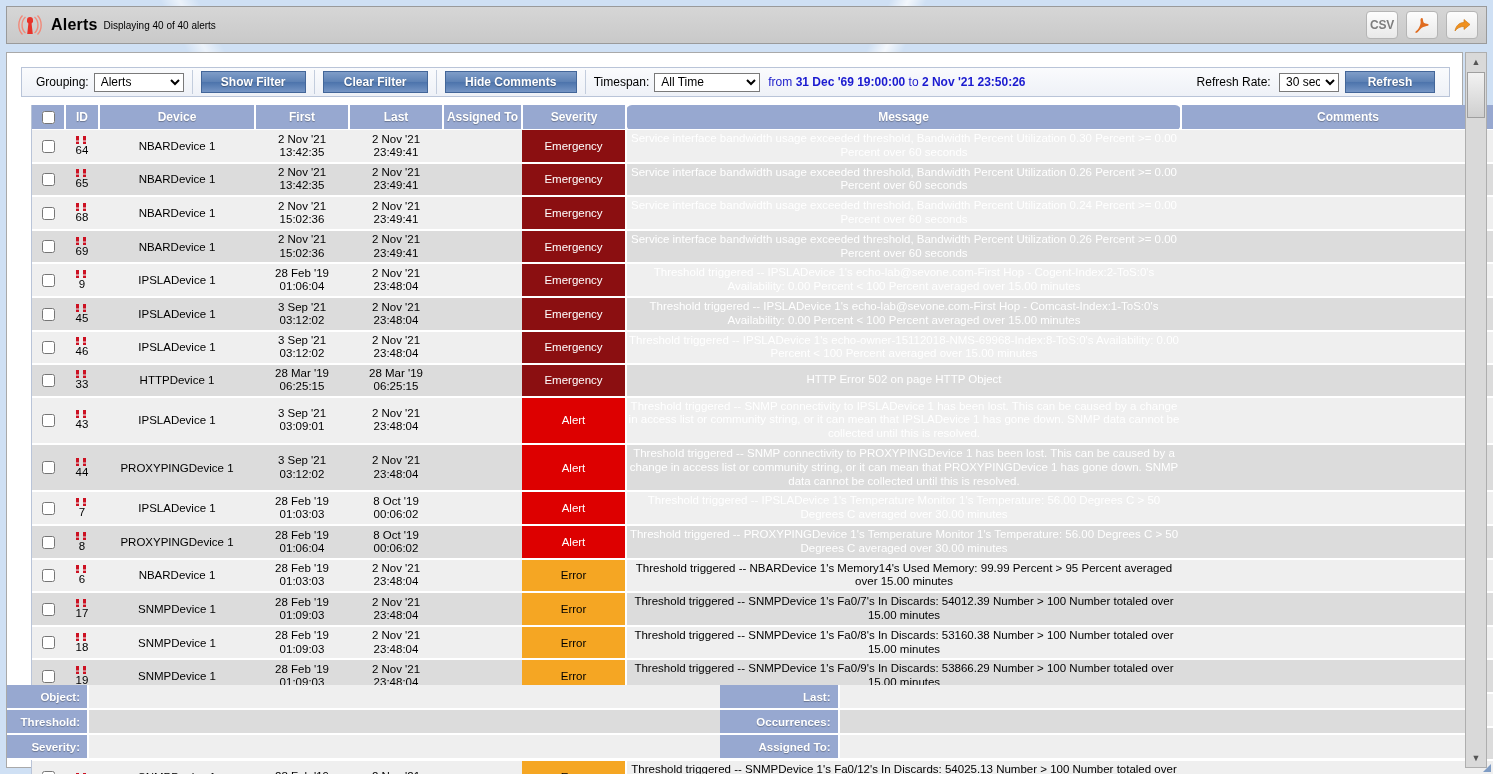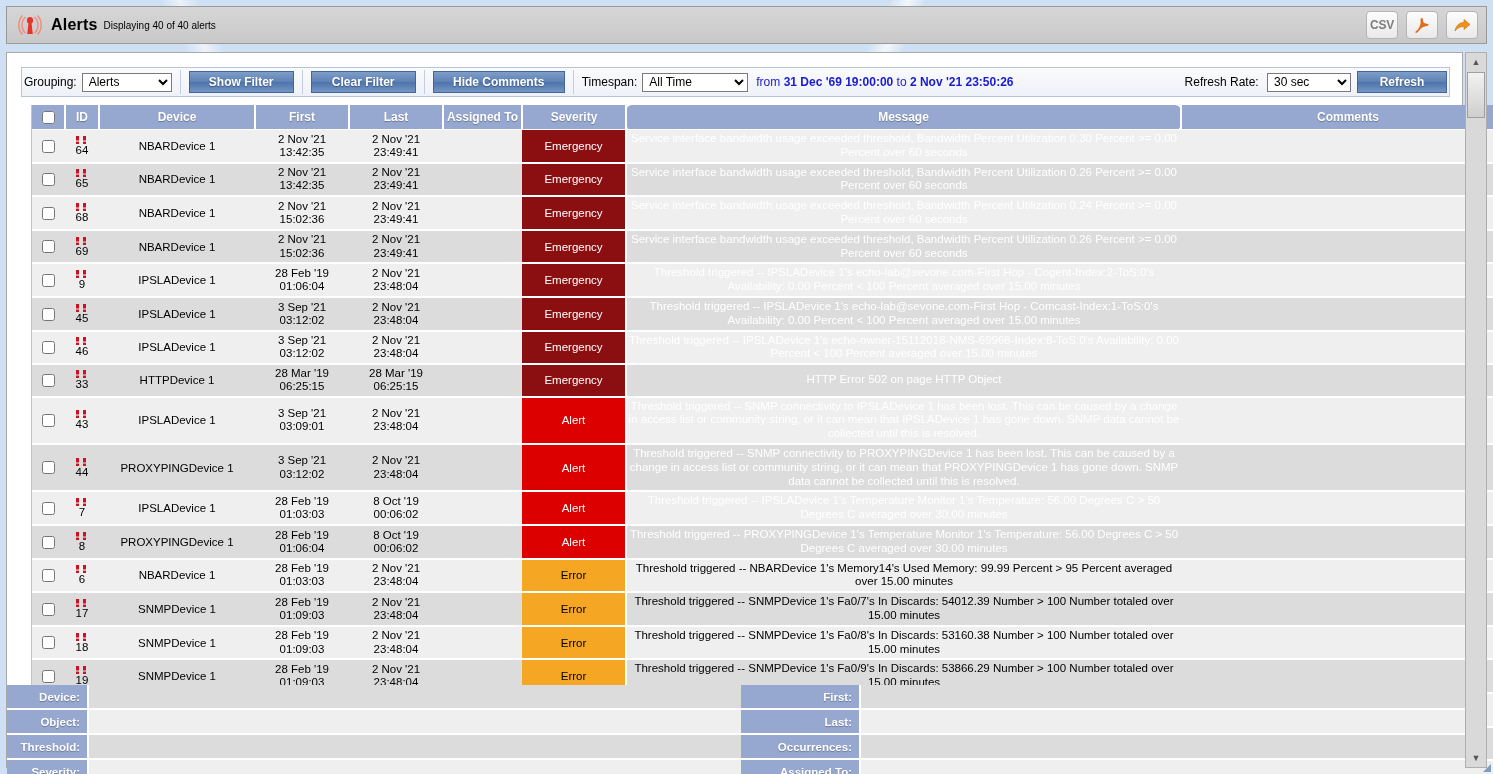--- a/index.html
+++ b/index.html
@@ -69,21 +69,21 @@
     font-size: 9px; color:#555;
   }
   .vscroll .arrow.down { bottom: 0; }
 
   
   .toolbar {
     position: absolute; left: 14px; top: 14px; right: 12px; height: 30px;
     border: 1px solid #b9c4d8;
     background: linear-gradient(#fafbfd,#eef1f7);
     display: flex; align-items: center; box-sizing: border-box;
-    padding: 0 2px;
+    padding: 0 14px;
   }
   .tb-label { font-size: 12px; margin-right: 5px; }
   select.native {
     font-family: "Liberation Sans", sans-serif; font-size: 12px;
     height: 19px; border: 1px solid #7a7a7a; background: #fff;
     padding: 0 2px;
   }
   .btn-blue {
     background: linear-gradient(#7f9dc8 0%, #5e82b5 48%, #4d74ac 52%, #7595c4 100%);
     border: 1px solid #436699;
@@ -226,21 +226,21 @@
       <option>All Time</option>
     </select>
     <span class="ts-from">
       <span>from</span>
       <b>31 Dec '69 19:00:00</b>
       <span>to</span>
       <b>2 Nov '21 23:50:26</b>
     </span>
     <span style="margin-left:auto">
       <span class="tb-label">Refresh Rate:</span>
-      <select class="native" style="width:84px">
+      <select class="native" style="width:60px">
         <option>30 sec</option>
       </select>
     </span>
     <div class="btn-blue" style="width:90px;margin-left:6px">Refresh</div>
   </div>
 
   <div class="tablewrap">
     <table class="alerts">
       <thead>
         <tr>
@@ -618,26 +618,20 @@
             <td class="c-msg msg-error">Threshold triggered -- SNMPDevice 1's Fa0/12's In Discards: 54025.13 Number &gt; 100 Number totaled over 15.00 minutes</td>
             <td class="c-com"></td>
           </tr>
         </tbody>
     </table>
   </div>
 
   <div class="detail">
     <table class="detail-t">
       <tbody>
-          <tr>
-        <td class="dl">Device:</td>
-        <td class="dv" style="width:650px"></td>
-        <td class="dl dl2">First:</td>
-        <td class="dv"></td>
-      </tr>
       <tr>
         <td class="dl">Object:</td>
         <td class="dv-alt"></td>
         <td class="dl dl2">Last:</td>
         <td class="dv-alt"></td>
       </tr>
       <tr>
         <td class="dl">Threshold:</td>
         <td class="dv"></td>
         <td class="dl dl2">Occurrences:</td>

